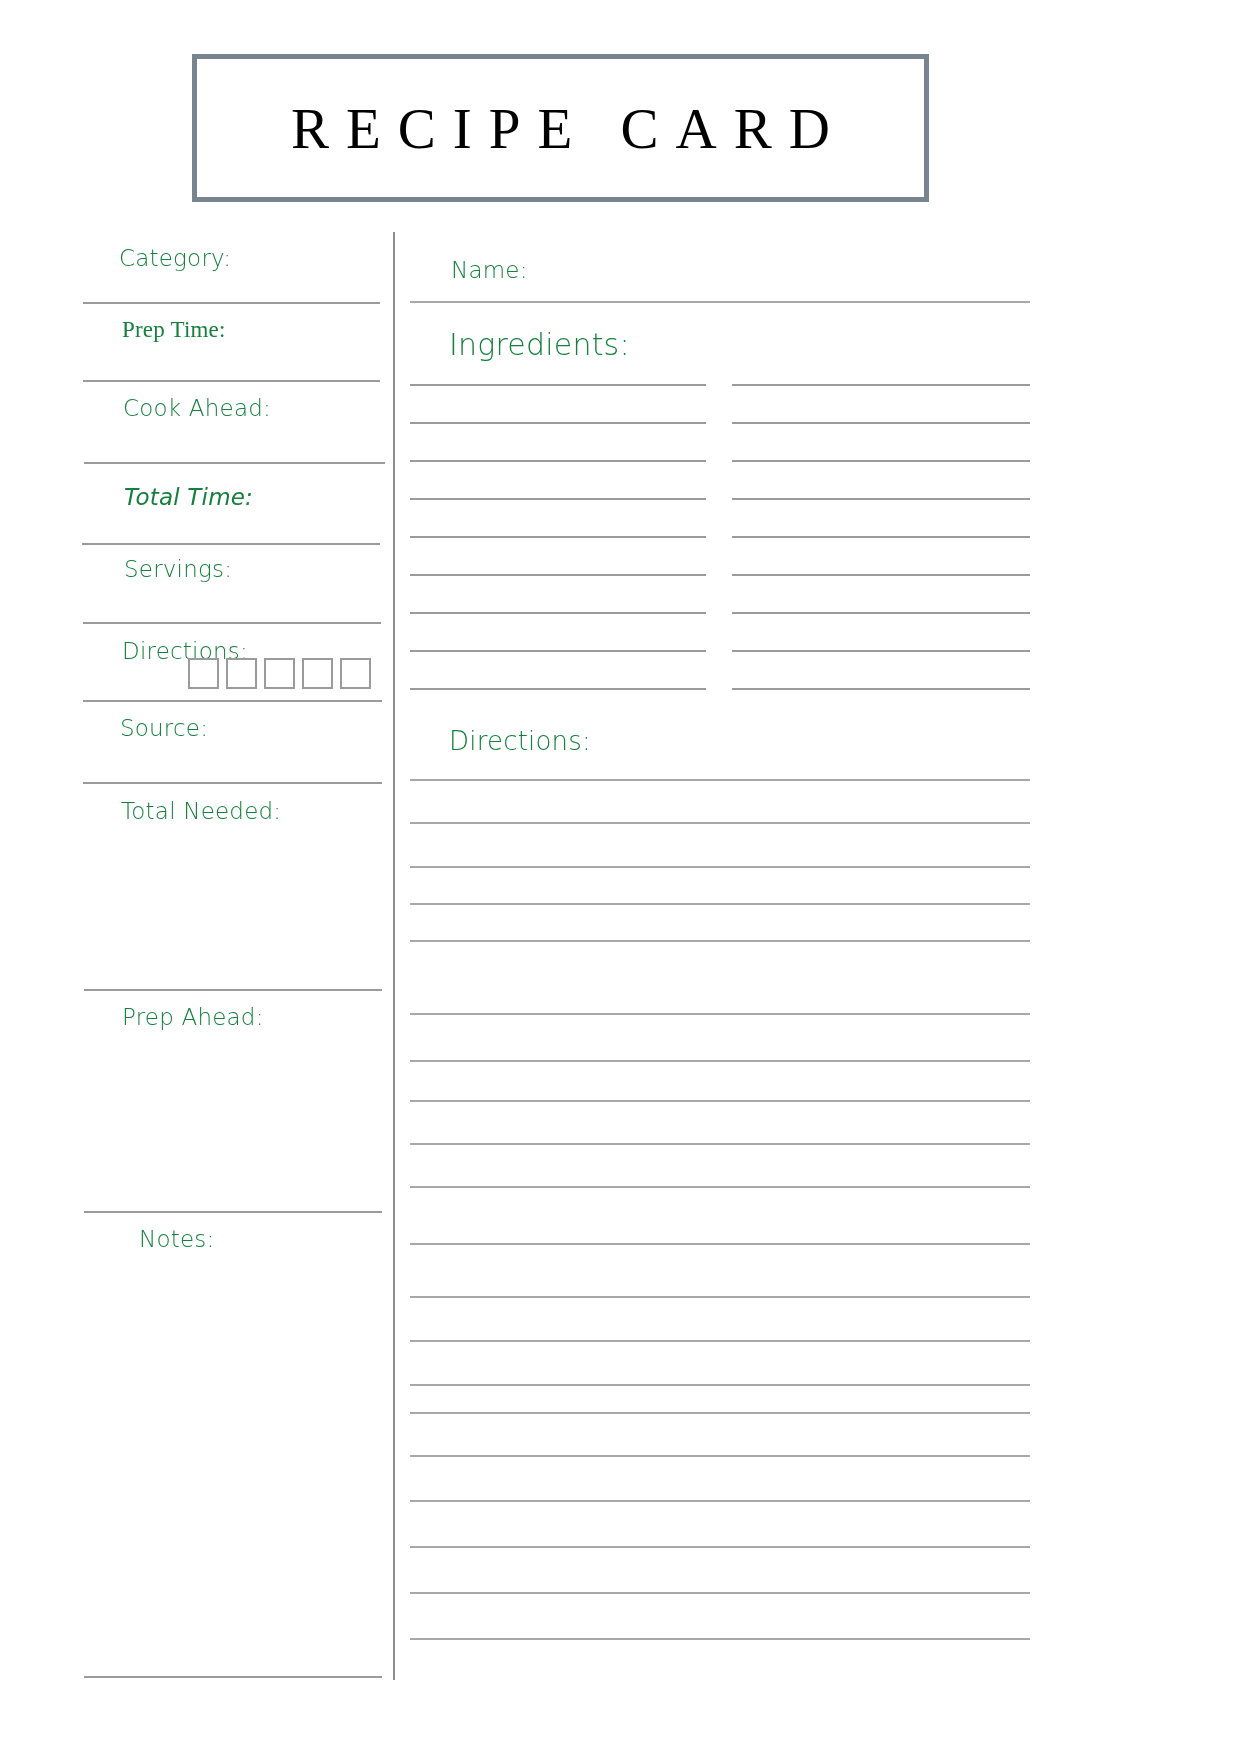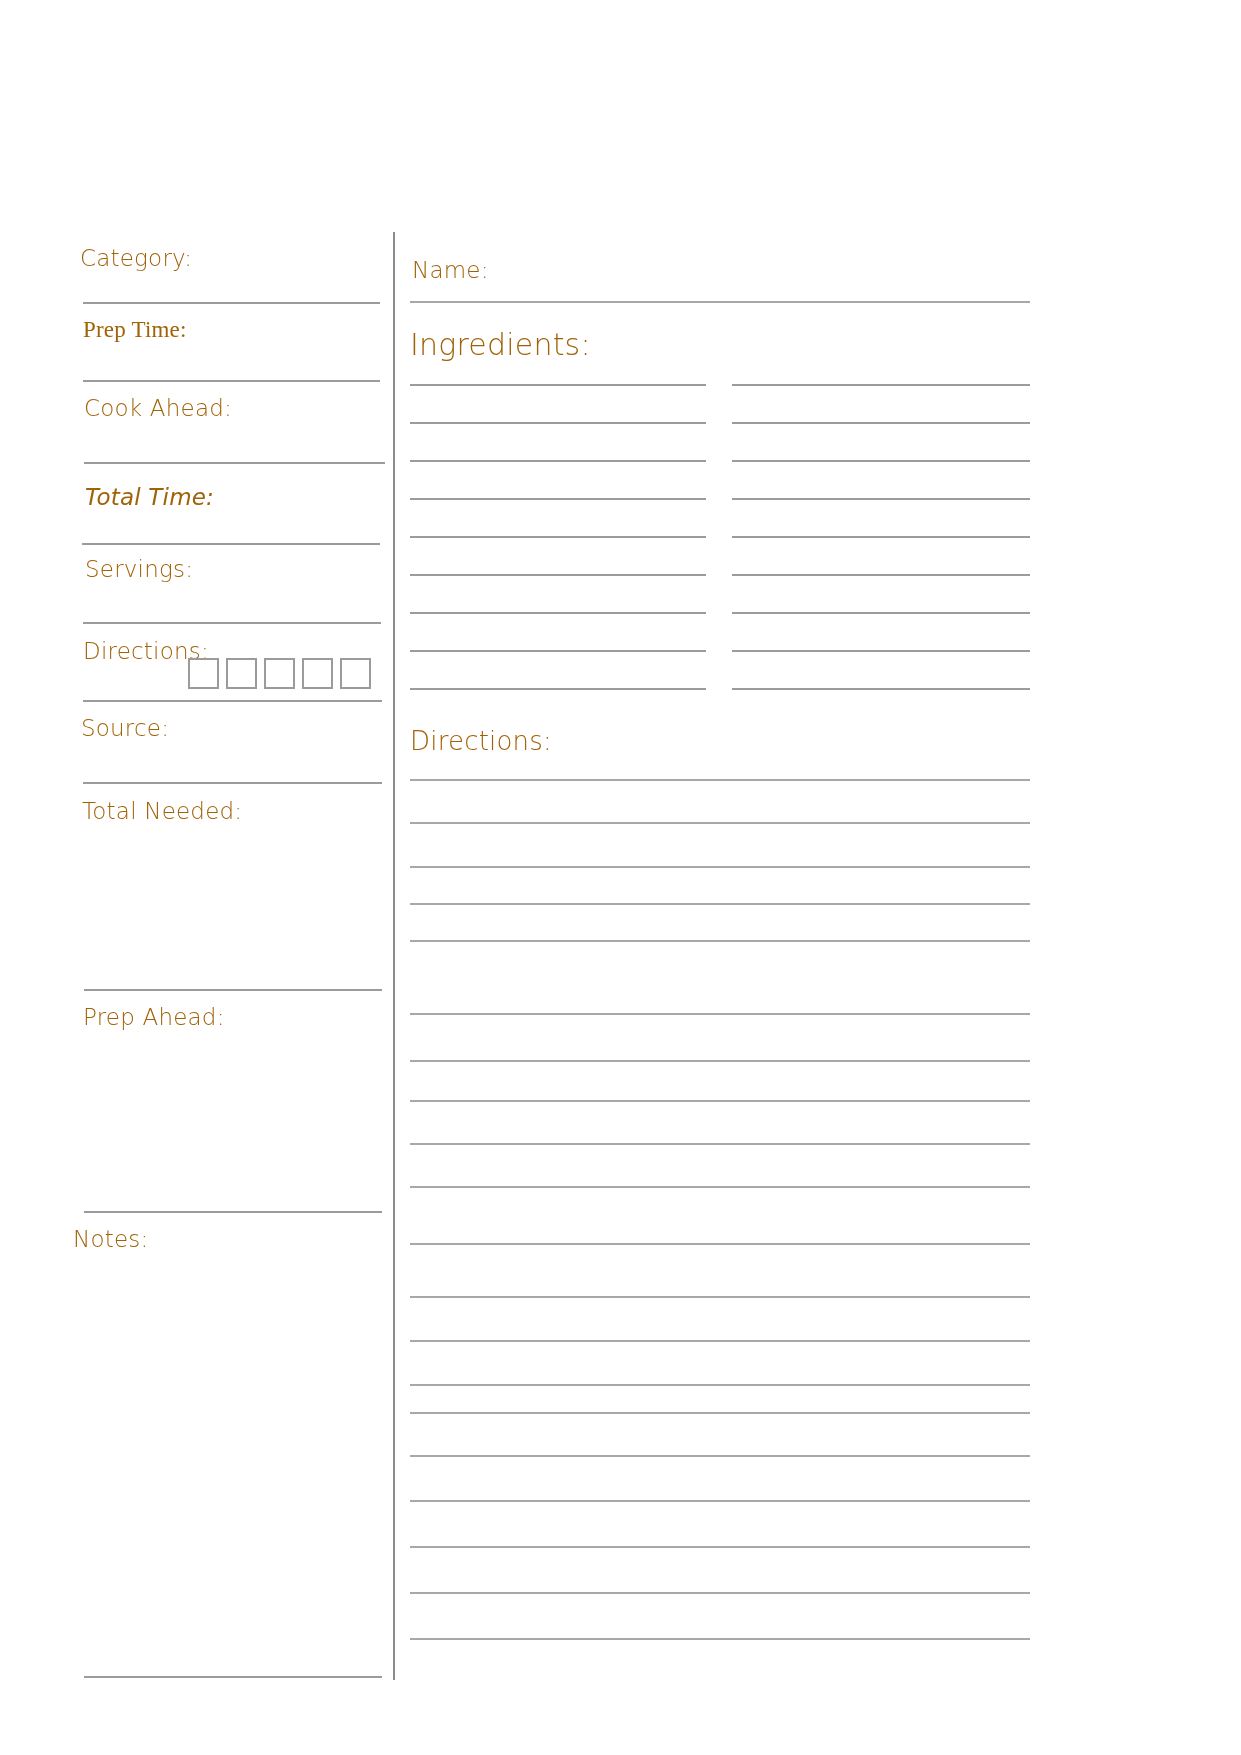--- a/index.html
+++ b/index.html
@@ -40,23 +40,24 @@
     font-weight: 400;
     white-space: nowrap;
   }
 
   
   .lbl {
     position: absolute;
     font-family: "DejaVu Sans", "Liberation Sans", sans-serif;
     font-size: 23px;
     font-weight: 300;
-    color: #a16207;
+    color: #15803d;
     white-space: nowrap;
     letter-spacing: 0.2px;
+    margin-left: 39px;
   }
 
   
   .rule {
     position: absolute;
     background: #9b9b9b;
     height: 2px;
   }
   .rule.thin {
     background: #a8a8a8;
@@ -87,20 +88,23 @@
     border: 2px solid #9b9b9b;
     box-sizing: border-box;
     background: #ffffff;
   }
 </style>
 </head>
 <body>
 
 <div class="page">
 
+  <div class="title-box">
+    <div class="title-text">RECIPE CARD</div>
+  </div>
 
   <div class="vdivider"></div>
 
   <div>
 
     <div class="lbl" style="left:80px; top:245px;">Category:</div>
     <div class="rule" style="left:83px; top:302px; width:297px;"></div>
 
     <div class="lbl" style="left:83px; top:317px;font-family:Liberation Serif, serif;">Prep Time:</div>
     <div class="rule" style="left:83px; top:380px; width:297px;"></div>
@@ -126,21 +130,21 @@
 
     <div class="lbl" style="left:81px; top:715px;">Source:</div>
     <div class="rule" style="left:83px; top:782px; width:299px;"></div>
 
     <div class="lbl" style="left:82px; top:798px;">Total Needed:</div>
     <div class="rule" style="left:84px; top:989px; width:298px;"></div>
 
     <div class="lbl" style="left:83px; top:1004px;">Prep Ahead:</div>
     <div class="rule" style="left:84px; top:1211px; width:298px;"></div>
 
-    <div class="lbl" style="left:73px; top:1226px;">Notes:</div>
+    <div class="lbl" style="left:100px; top:1226px;">Notes:</div>
     <div class="rule" style="left:84px; top:1676px; width:298px;"></div>
 
   </div>
 
   <div>
 
     <div class="lbl" style="left:412px; top:257px;">Name:</div>
     <div class="rule thin" style="left:410px; top:301px; width:620px;"></div>
 
     <div class="lbl" style="left:410px; top:327px; font-size:30px;">Ingredients:</div>

